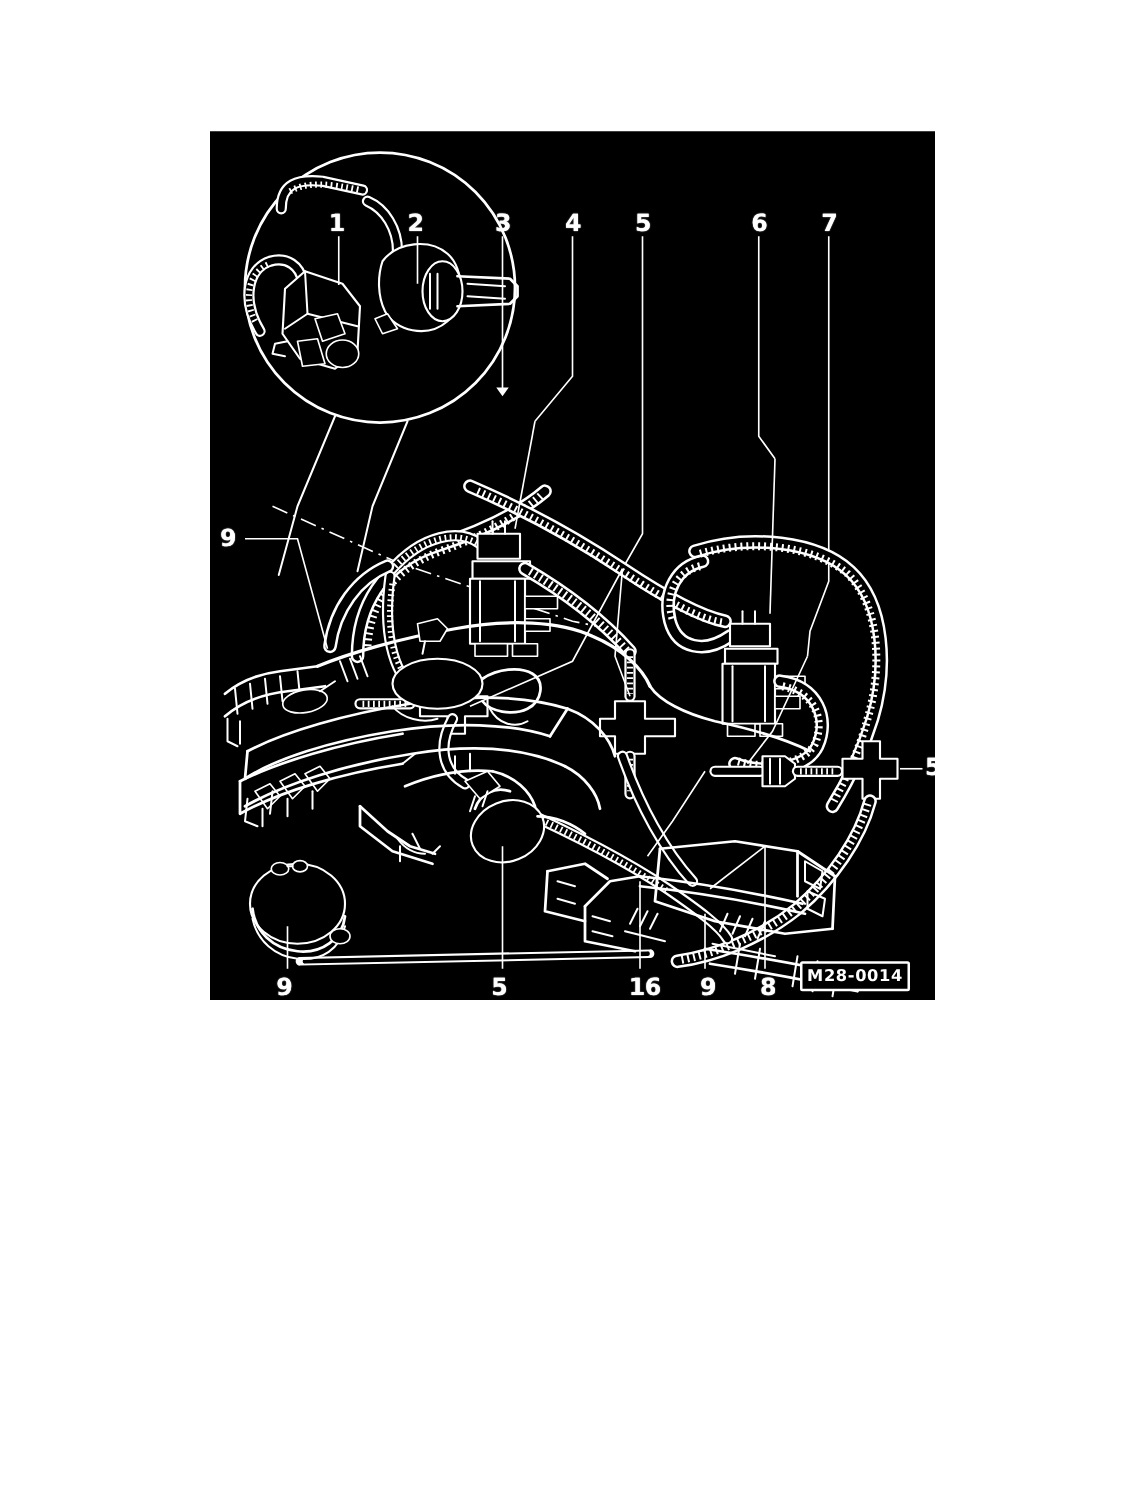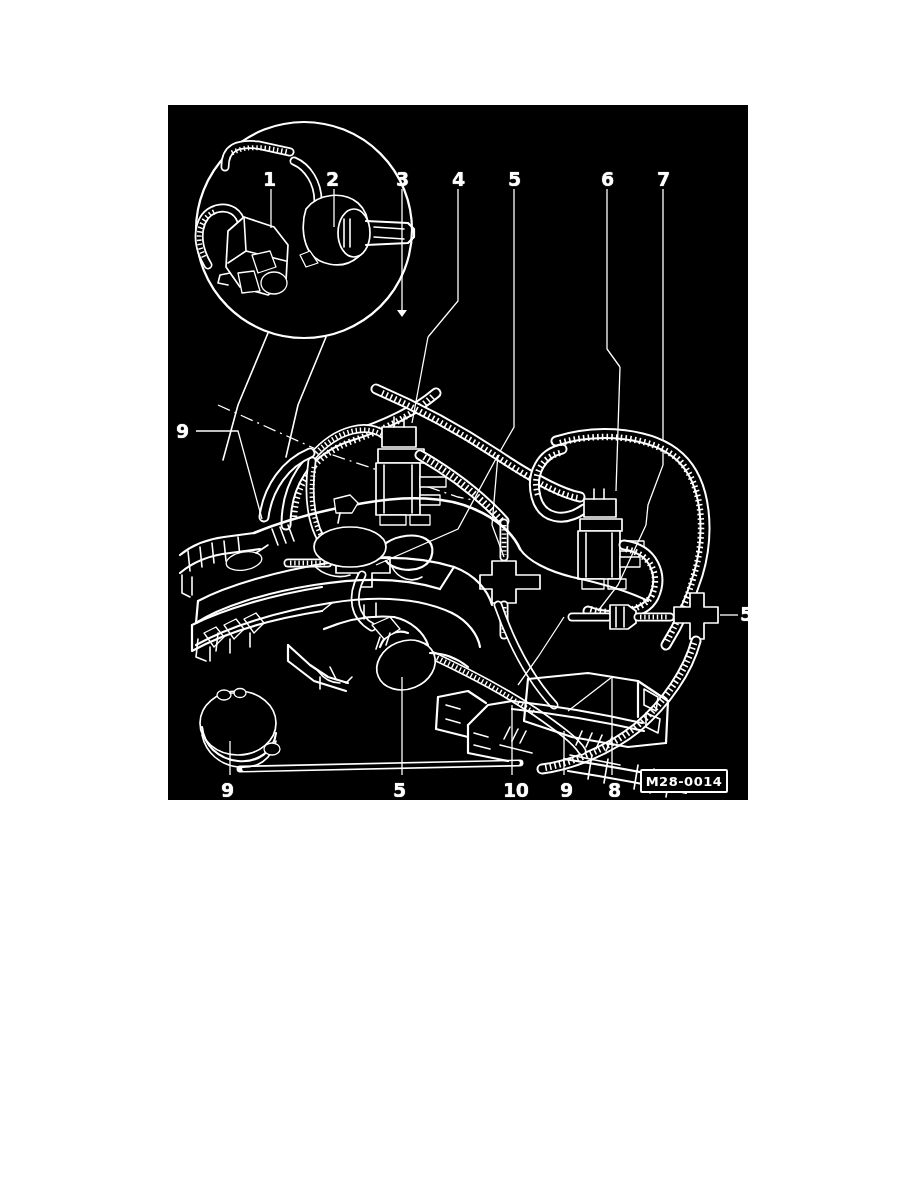--- a/index.html
+++ b/index.html
@@ -383,21 +383,21 @@
     <span class="num" style="left:158px;top:65px">2</span>
     <span class="num" style="left:228px;top:65px">3</span>
     <span class="num" style="left:284px;top:65px">4</span>
     <span class="num" style="left:340px;top:65px">5</span>
     <span class="num" style="left:433px;top:65px">6</span>
     <span class="num" style="left:489px;top:65px">7</span>
     <span class="num" style="left:572px;top:500px">5</span>
     <span class="num" style="left:8px;top:317px">9</span>
     <span class="num" style="left:53px;top:676px">9</span>
     <span class="num" style="left:225px;top:676px">5</span>
-    <span class="num" style="left:335px;top:676px">10</span>
+    <span class="num" style="left:335px;top:676px">16</span>
     <span class="num" style="left:392px;top:676px">9</span>
     <span class="num" style="left:440px;top:676px">8</span>
 
     <div id="code-box">
       <span>M28-0014</span>
     </div>
 
   </div>
 </div>
 

